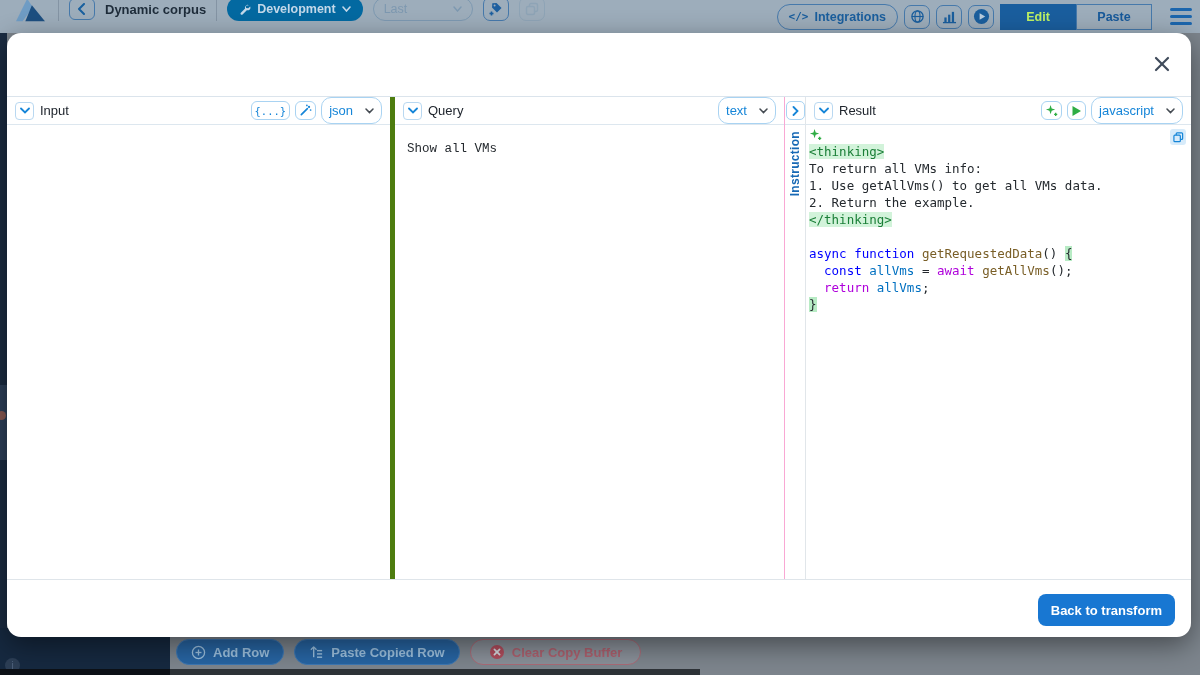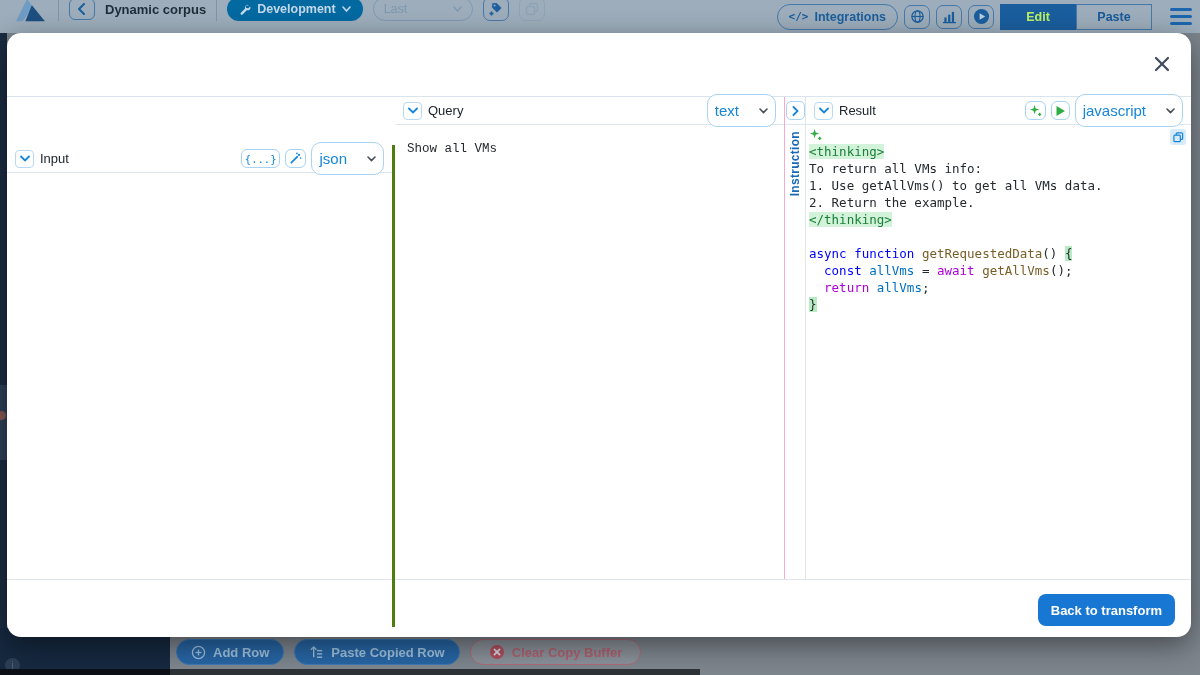--- a/index.html
+++ b/index.html
@@ -45,34 +45,34 @@
   .bg-btn.blue{background:#2765a3;border:1px solid #3e78b4;color:#9cc0de;}
   .bg-btn.red{background:#8a9099;border:1px solid #aa6b77;color:#ad606e;padding:0 18px;}
   
   .modal{position:absolute;left:7px;top:33px;width:1184px;height:604px;background:#fff;border-radius:14px;
          box-shadow:0 8px 28px rgba(0,0,0,.45);}
   .modal-close{position:absolute;right:18px;top:20px;width:22px;height:22px;display:flex;align-items:center;
                justify-content:center;cursor:pointer;}
   .panel-area{position:absolute;left:0;top:63px;width:1184px;height:484px;border-top:1px solid #dbe4ec;
               border-bottom:1px solid #dfe5ea;display:flex;box-sizing:border-box;}
   .col{box-sizing:border-box;height:100%;display:flex;flex-direction:column;}
-  .col-input{width:388px;border-right:3px solid #4d7c0f;margin-top:48px;}
+  .col-input{width:388px;border-right:5px solid #4d7c0f;}
   .col-query{width:390px;border-right:1px solid #f9a8d4;}
   .col-instr{width:21px;border-right:1px solid #e1e6ea;align-items:center;}
   .col-result{flex:1;}
   .panel-head{height:27px;border-bottom:1px solid #dde7ef;display:flex;align-items:center;gap:6px;
               padding:0 8px;flex:0 0 auto;}
   .chev-box{width:17px;height:16px;border:1px solid #b9d8f1;border-radius:4px;display:flex;align-items:center;
             justify-content:center;background:#fff;}
   .panel-title{font-size:13px;color:#20262e;}
   .head-right{margin-left:auto;display:flex;align-items:center;gap:5px;}
   .mini-btn{height:19px;min-width:19px;border:1px solid #a9d3f2;border-radius:6px;display:flex;align-items:center;
             justify-content:center;color:#1585d8;font-size:10.5px;box-sizing:border-box;padding:0 3px;background:#fff;}
-  .pill{height:33px;border:1px solid #a9d3f2;border-radius:10px;display:flex;align-items:center;gap:20px;
-        padding:0 7px;color:#1585d8;font-size:15px;background:#fff;box-sizing:border-box;}
+  .pill{height:27px;border:1px solid #a9d3f2;border-radius:10px;display:flex;align-items:center;gap:12px;
+        padding:0 7px;color:#1585d8;font-size:13px;background:#fff;box-sizing:border-box;}
   .pill .pchev{color:#454b52;}
   .panel-body{flex:1;position:relative;overflow:hidden;}
   .mono{font-family:"DejaVu Sans Mono",monospace;}
   .query-text{position:absolute;left:12px;top:17px;font-size:12.5px;color:#24292e;font-family:Liberation Mono, monospace;}
   .instr-tab{writing-mode:vertical-rl;transform:rotate(180deg);color:#1769b5;font-size:12px;font-weight:bold;
              margin-top:6px;letter-spacing:.3px;cursor:pointer;}
   
   .result-body{padding:3px 4px 0 3px;}
   .code-topicons{height:15px;position:relative;}
   .sparkle-mini{position:absolute;left:0px;top:0px;}

